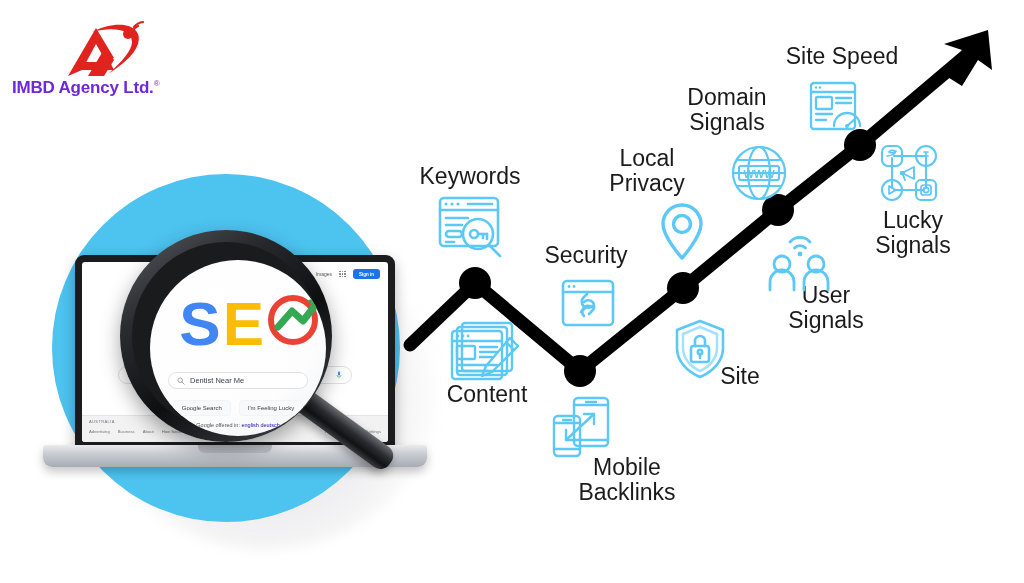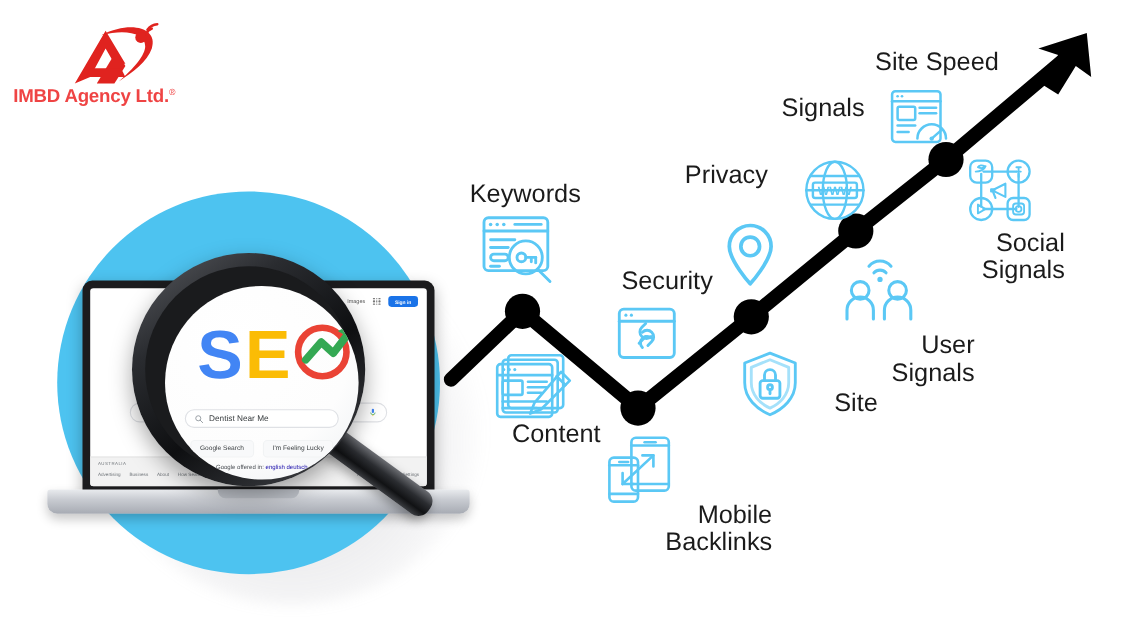--- a/index.html
+++ b/index.html
@@ -10,21 +10,21 @@
     overflow:hidden;
     position:relative;
   }
   #stage{position:relative;width:1024px;height:583px;overflow:hidden;background:#fff;}
 
   
   #logo-block{position:absolute;left:8px;top:18px;width:190px;height:95px;}
   #logo-mark{position:absolute;left:50px;top:0;width:100px;height:62px;}
   #logo-text{
     position:absolute;left:4px;top:60px;width:180px;
-    font-size:17px;font-weight:bold;color:#ef4444;letter-spacing:-0.2px;
+    font-size:17px;font-weight:bold;color:#6d28d9;letter-spacing:-0.2px;
     white-space:nowrap;
   }
   #logo-text sup{font-size:8px;font-weight:normal;vertical-align:super;}
 
   
   #scene{position:absolute;left:30px;top:160px;width:420px;height:400px;}
   #blue-circle{
     position:absolute;left:22px;top:14px;width:348px;height:348px;
     border-radius:50%;background:#4dc3f0;
   }
@@ -165,21 +165,21 @@
   }
   #mag-lang a{color:#1a0dab;text-decoration:none;}
 
   
   #chart-svg{position:absolute;left:0;top:0;width:1024px;height:583px;pointer-events:none;}
 
   
   .factor{position:absolute;}
   .factor .ficon{position:absolute;}
   .flabel{
-    position:absolute;text-align:right;color:#1b1b1b;
+    position:absolute;text-align:center;color:#1b1b1b;
     font-size:23px;line-height:25px;font-weight:normal;white-space:nowrap;
   }
 </style>
 </head>
 <body>
 
 <div id="stage">
 
   <div id="logo-block">
     <div id="logo-mark">
@@ -415,65 +415,67 @@
         <line x1="11" y1="24" x2="19" y2="24"></line>
         <line x1="14" y1="44" x2="42" y2="18"></line>
         <polyline points="42,28 42,18 32,18"></polyline>
         <polyline points="14,34 14,44 24,44"></polyline>
       </g>
     </svg>
   </div>
 
   <div class="factor">
     <div class="flabel" style="left:596px;top:146px;width:102px;">
+      <div>Local</div>
       <div>Privacy</div>
     </div>
     <svg class="ficon" style="left:656px;top:200px;" width="52" height="62" viewBox="0 0 52 62">
       <g fill="none" stroke="#5bc8f5" stroke-width="3.4" stroke-linecap="round" stroke-linejoin="round">
         <path d="M26 58 C26 58 45 37 45 24 A19 19 0 1 0 7 24 C7 37 26 58 26 58 Z"></path>
         <circle cx="26" cy="24" r="8.5"></circle>
       </g>
     </svg>
   </div>
 
   <div class="factor">
-    <div class="flabel" style="left:682px;top:354px;width:116px;">
+    <div class="flabel" style="left:682px;top:364px;width:116px;">
       <div>Site</div>
     </div>
     <svg class="ficon" style="left:672px;top:318px;" width="56" height="62" viewBox="0 0 56 62">
       <g fill="none" stroke="#5bc8f5" stroke-width="2.6" stroke-linecap="round" stroke-linejoin="round">
         <path d="M28 3 L51 12 V30 C51 44 40 54 28 59 C16 54 5 44 5 30 V12 Z"></path>
         <path d="M28 9 L45 16 V30 C45 41 37 49 28 53 C19 49 11 41 11 30 V16 Z" opacity="0.55"></path>
         <rect x="19" y="28" width="18" height="16" rx="2.5"></rect>
         <path d="M23 28 V23 A5 5 0 0 1 33 23 V28"></path>
         <circle cx="28" cy="34" r="2.2"></circle>
         <line x1="28" y1="36" x2="28" y2="40"></line>
       </g>
     </svg>
   </div>
 
   <div class="factor">
     <div class="flabel" style="left:668px;top:85px;width:118px;">
+      <div>Domain</div>
       <div>Signals</div>
     </div>
     <svg class="ficon" style="left:730px;top:144px;" width="58" height="58" viewBox="0 0 58 58">
       <g fill="none" stroke="#5bc8f5" stroke-width="2.2" stroke-linecap="round" stroke-linejoin="round">
         <circle cx="29" cy="29" r="26"></circle>
         <ellipse cx="29" cy="29" rx="11" ry="26"></ellipse>
         <line x1="3" y1="29" x2="55" y2="29"></line>
         <path d="M7 16 H51"></path>
         <path d="M7 42 H51"></path>
         <rect x="9" y="22" width="40" height="14" rx="2"></rect>
       </g>
       <text x="29" y="33.5" font-family="Liberation Sans, sans-serif" font-size="11" font-weight="bold" fill="#5bc8f5" text-anchor="middle">WWW</text>
     </svg>
   </div>
 
   <div class="factor">
-    <div class="flabel" style="left:766px;top:301px;width:120px;">
+    <div class="flabel" style="left:766px;top:283px;width:120px;">
       <div>User</div>
       <div>Signals</div>
     </div>
     <svg class="ficon" style="left:766px;top:232px;" width="68" height="60" viewBox="0 0 68 60">
       <g fill="none" stroke="#5bc8f5" stroke-width="2.8" stroke-linecap="round" stroke-linejoin="round">
         <path d="M24 10 A13 13 0 0 1 44 10"></path>
         <path d="M28.5 16 A7.5 7.5 0 0 1 39.5 16"></path>
         <circle cx="34" cy="22" r="2.4" fill="#5bc8f5" stroke="none"></circle>
         <circle cx="16" cy="32" r="8"></circle>
         <path d="M4 58 V50 A12 12 0 0 1 28 50 V58"></path>
@@ -498,21 +500,21 @@
         <line x1="8" y1="40" x2="18" y2="40"></line>
         <path d="M26 46 A13 13 0 0 1 52 46"></path>
         <line x1="39" y1="46" x2="47" y2="39"></line>
         <circle cx="39" cy="46" r="2" fill="#5bc8f5" stroke="none"></circle>
       </g>
     </svg>
   </div>
 
   <div class="factor">
     <div class="flabel" style="left:858px;top:208px;width:110px;">
-      <div>Social</div>
+      <div>Lucky</div>
       <div>Signals</div>
     </div>
     <svg class="ficon" style="left:878px;top:142px;" width="62" height="62" viewBox="0 0 62 62">
       <g fill="none" stroke="#5bc8f5" stroke-width="2.1" stroke-linecap="round" stroke-linejoin="round">
         <line x1="16" y1="14" x2="46" y2="14"></line>
         <line x1="16" y1="48" x2="46" y2="48"></line>
         <line x1="14" y1="16" x2="14" y2="46"></line>
         <line x1="48" y1="16" x2="48" y2="46"></line>
         <rect x="4" y="4" width="20" height="20" rx="6"></rect>
         <rect x="38" y="4" width="20" height="20" rx="10"></rect>

